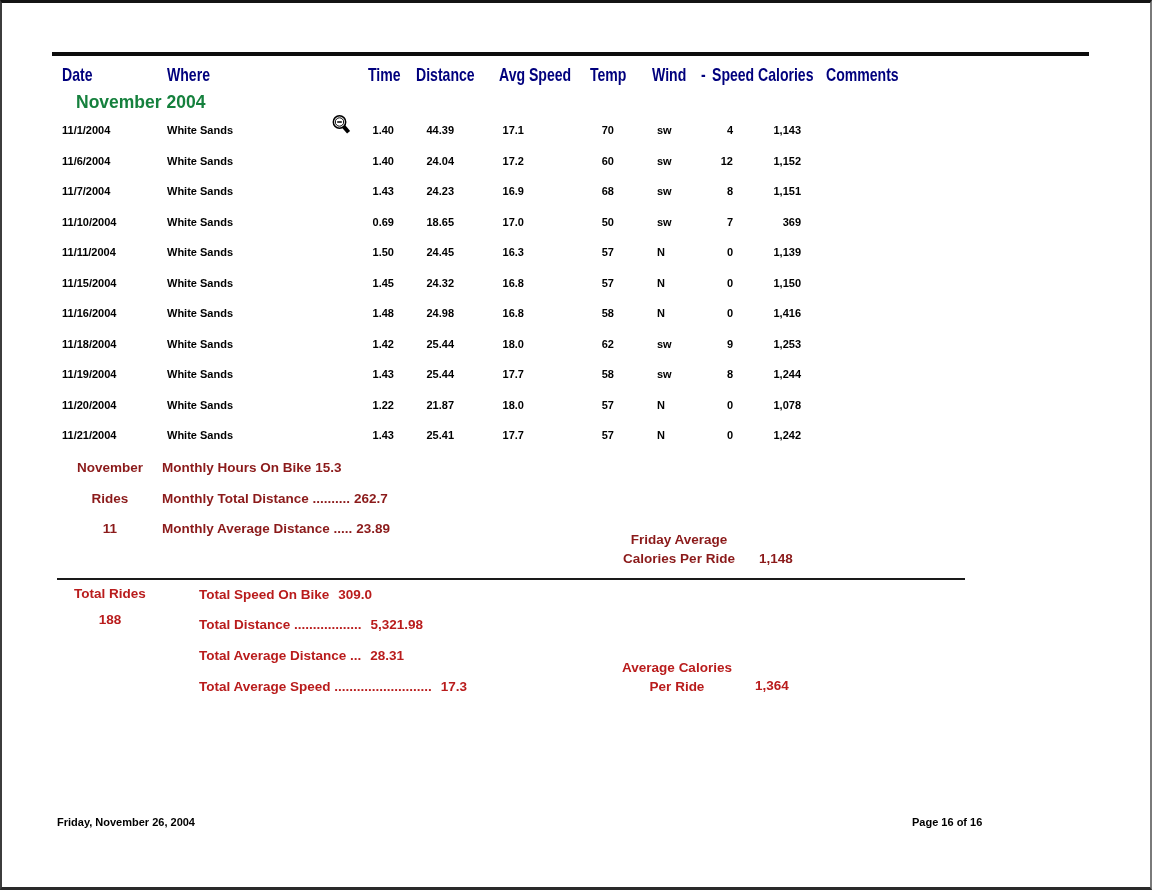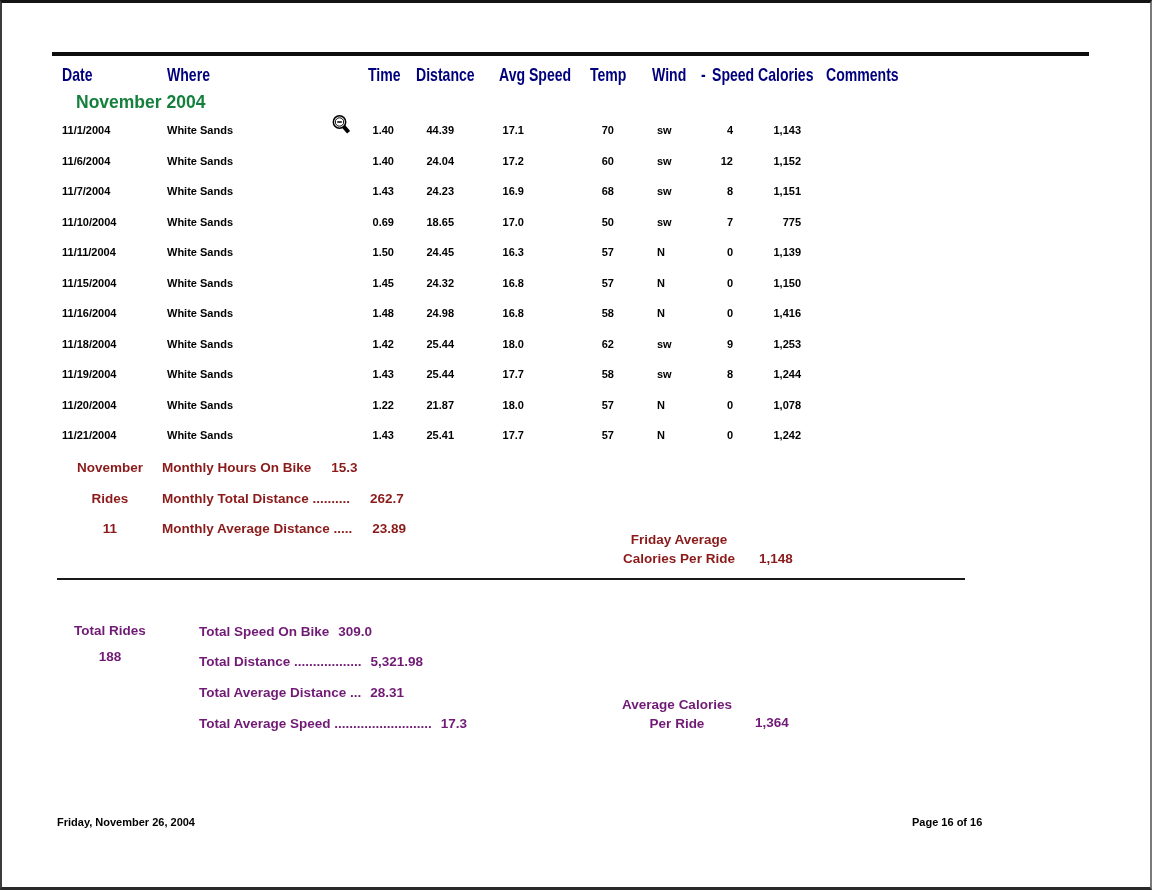--- a/index.html
+++ b/index.html
@@ -25,25 +25,25 @@
   .c-where { left:165px; width:160px; text-align:left;  }
   .c-time  { left:342px; width:50px;  text-align:right; }
   .c-dist  { left:392px; width:60px;  text-align:right; }
   .c-avg   { left:462px; width:60px;  text-align:right; }
   .c-temp  { left:567px; width:45px;  text-align:right; }
   .c-wind  { left:655px; width:40px;  text-align:left;  }
   .c-wspd  { left:691px; width:40px;  text-align:right; }
   .c-cal   { left:739px; width:60px;  text-align:right; }
 
   .maroon { color:#8b1a1a; }
-  .blue   { color:#701a75;margin-top:37px; }
+  .blue   { color:#b91c1c; }
 
   .m-left { position:absolute; left:58px; width:100px; text-align:center; font-size:13.5px; font-weight:bold; }
   .m-line { position:absolute; left:160px; font-size:13.5px; font-weight:bold; white-space:nowrap; }
-  .m-line .val { margin-left:20px; }
+  .m-line .val { margin-left:4px; }
   .m-callabel { position:absolute; left:597px; width:160px; text-align:center; font-size:13.5px; font-weight:bold; white-space:nowrap; }
   .m-calval { position:absolute; left:757px; font-size:13.5px; font-weight:bold; white-space:nowrap; }
 
   .t-left { position:absolute; left:58px; width:100px; text-align:center; font-size:13.5px; font-weight:bold; }
   .t-line { position:absolute; left:197px; font-size:13.5px; font-weight:bold; white-space:nowrap; }
   .t-line .val { margin-left:9px; }
   .t-callabel { position:absolute; left:600px; width:150px; text-align:center; font-size:13.5px; font-weight:bold; white-space:nowrap; }
   .t-calval { position:absolute; left:753px; font-size:13.5px; font-weight:bold; white-space:nowrap; }
 
   .footer-date { position:absolute; left:55px; top:813px; font-size:11px; font-weight:bold; color:#000; }
@@ -114,21 +114,21 @@
   </div>
   <div class="trow" style="top:213px">
     <span class="c-date">11/10/2004</span>
     <span class="c-where">White Sands</span>
     <span class="c-time">0.69</span>
     <span class="c-dist">18.65</span>
     <span class="c-avg">17.0</span>
     <span class="c-temp">50</span>
     <span class="c-wind">sw</span>
     <span class="c-wspd">7</span>
-    <span class="c-cal">775</span>
+    <span class="c-cal">369</span>
   </div>
   <div class="trow" style="top:243px">
     <span class="c-date">11/11/2004</span>
     <span class="c-where">White Sands</span>
     <span class="c-time">1.50</span>
     <span class="c-dist">24.45</span>
     <span class="c-avg">16.3</span>
     <span class="c-temp">57</span>
     <span class="c-wind">N</span>
     <span class="c-wspd">0</span>

